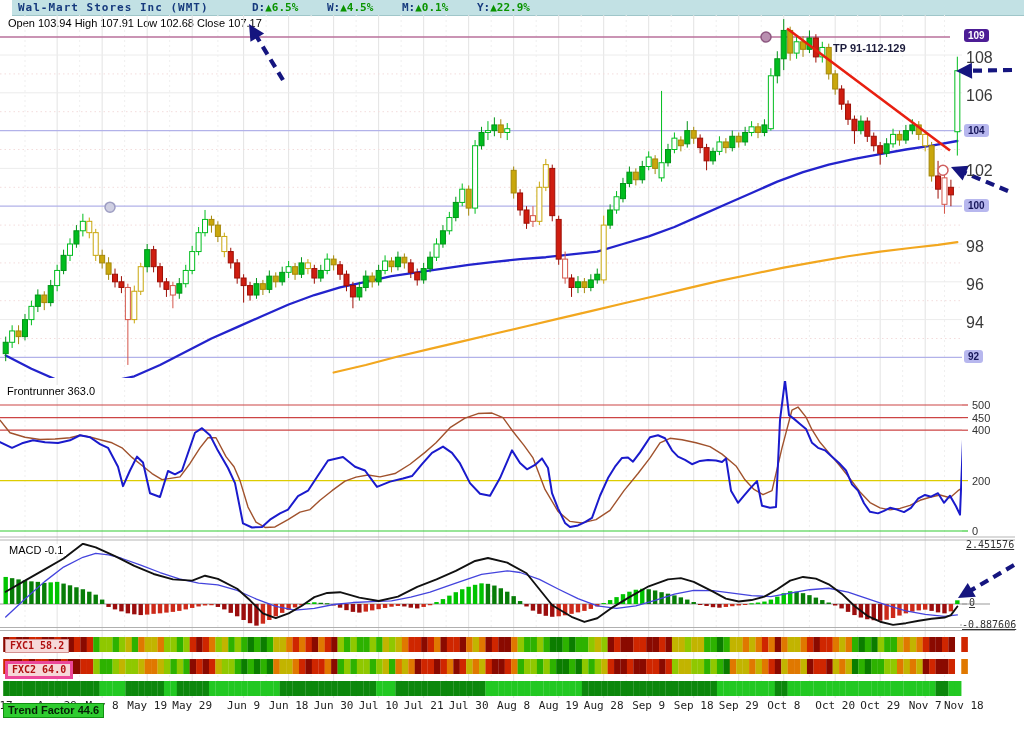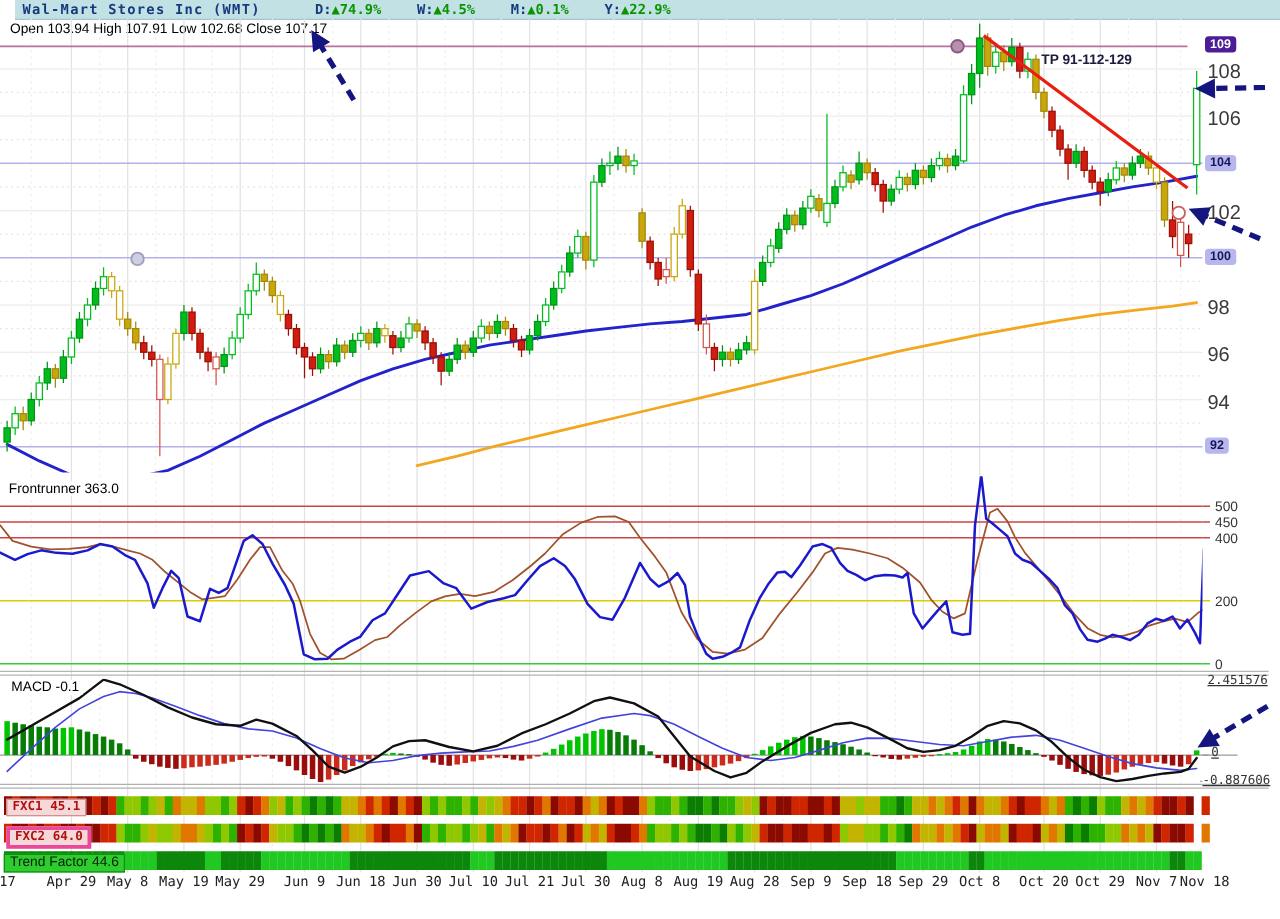--- a/index.html
+++ b/index.html
@@ -14,38 +14,38 @@
   #titlebar .perf b{color:#163a7d;font-weight:bold;}
   #titlebar .perf .pv{color:#0a9400;margin-right:22px;}
   #ohlc{position:absolute;left:8px;top:17px;font-size:11px;color:#000;}
   .panel-label{position:absolute;font-size:11px;color:#000;background:#fff;padding:0 3px;}
   #fr-label{left:4px;top:385px;}
   #macd-label{left:6px;top:544px;}
   .strip-label{position:absolute;font-family:"DejaVu Sans Mono",monospace;
     font-size:10px;font-weight:bold;line-height:12px;padding:0 4px;}
   #fxc1-label{left:5px;top:639px;color:#b01010;background:#f6d8d8;border:1px solid #d49090;}
   #fxc2-label{left:5px;top:661px;color:#b01010;background:#f6d8d8;border:3px solid #ec4899;}
-  #trend-label{left:3px;top:683px;color:#062006;background:#2fcc30;border:1px solid #119011;
-    font-family:"Liberation Sans",sans-serif;font-size:11px;font-weight:normal;line-height:13px;}
+  #trend-label{left:3px;top:703px;color:#062006;background:#2fcc30;border:1px solid #119011;
+    font-family:"Liberation Sans",sans-serif;font-size:11px;font-weight:bold;line-height:13px;}
   #tp-note{position:absolute;left:833px;top:42px;font-size:11px;font-weight:bold;color:#1c1c3c;}
   .pxlabel{position:absolute;left:966px;width:44px;font-size:16px;color:#3a3a3a;}
   .pxbadge{position:absolute;left:964px;font-size:10px;font-weight:bold;
     padding:1px 4px;border-radius:3px;}
   .pxbadge.maroon{background:#4c1d95;color:#fff;}
   .pxbadge.lavender{background:#b7b7ee;color:#16165a;}
   .mlabel{position:absolute;font-size:10px;color:#333;font-family:"DejaVu Sans Mono",monospace;text-decoration:underline;}
   svg{position:absolute;left:0;top:0;}
 </style>
 </head>
 <body>
 
 <div id="titlebar">
   <span class="ticker">Wal-Mart Stores Inc (WMT)</span>
   <span class="perf">
-    <b>D:</b><span class="pv">▲74.9%</span>
+    <b>D:</b><span class="pv">▲6.5%</span>
     <b>W:</b><span class="pv">▲4.5%</span>
     <b>M:</b><span class="pv">▲0.1%</span>
     <b>Y:</b><span class="pv">▲22.9%</span>
   </span>
 </div>
 
 <div id="ohlc">Open 103.94 High 107.91 Low 102.68 Close 107.17</div>
 
 <div id="chart-root">
     <svg width="1024" height="735">
@@ -1090,21 +1090,21 @@
       <line x1="1008" y1="191" x2="962.0596245016568" y2="171.6566840006976" stroke="#15157f" stroke-width="4.2" stroke-dasharray="9 6"></line>
       <polygon points="951 167 968.8506220026741 165.8358289998256 962.6417100017441 180.58199500203466" fill="#15157f"></polygon>
       <line x1="1014" y1="565" x2="968.3384615384615" y2="591.9076923076923" stroke="#15157f" stroke-width="4.2" stroke-dasharray="9 6"></line>
       <polygon points="958 598 967.7230769230769 582.9846153846154 975.8461538461538 596.7692307692307" fill="#15157f"></polygon>
     </svg>
   </div>
 
 <div id="tp-note">TP 91-112-129</div>
 <div id="fr-label" class="panel-label">Frontrunner 363.0</div>
 <div id="macd-label" class="panel-label">MACD -0.1</div>
-<div id="fxc1-label" class="strip-label">FXC1 45.1</div>
+<div id="fxc1-label" class="strip-label">FXC1 58.2</div>
 <div id="fxc2-label" class="strip-label">FXC2 64.0</div>
 <div id="trend-label" class="strip-label">Trend Factor 44.6</div>
 
 <div class="mlabel" style="left:966px;top:539px;">2.451576</div>
 <div class="mlabel" style="left:969px;top:597px;">0</div>
 <div class="mlabel" style="left:962px;top:619px;">-0.887606</div>
 
 <div id="axis-overlay">
     <div class="pxlabel" style="top: 49px;">108</div>
     <div class="pxlabel" style="top: 86.8px;">106</div>

